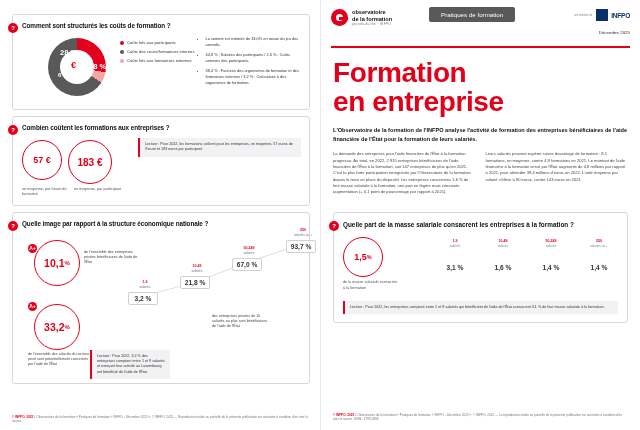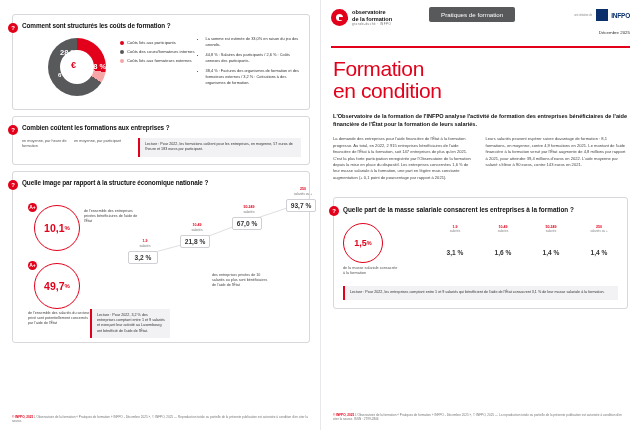--- a/index.html
+++ b/index.html
@@ -160,21 +160,21 @@
     font-size: 6.2px; padding: 4px 12px; border-radius: 2px;
   }
   .infpo { position: absolute; right: 10px; top: 9px; display: flex; align-items: center; gap: 3px; }
   .infpo-sq { width: 12px; height: 12px; background: #0a2f6b; }
   .infpo-txt { font-size: 6.5px; font-weight: bold; color: #0a2f6b; letter-spacing: -0.2px; }
   .infpo-small { font-size: 2.6px; color: #888; margin-right: 1px; }
   .date { position: absolute; right: 10px; top: 30px; font-size: 4.4px; color: #333; }
   .redline { height: 1.6px; background: #e2001a; margin: 2px 10px 0 10px; }
   .rbody { padding: 10px 12px 0 12px; }
   .big-title {
-    font-size: 21px; font-weight: normal; color: #e2001a;
+    font-size: 28px; font-weight: bold; color: #e2001a;
     line-height: 1.05; letter-spacing: -0.4px;
   }
   .lede {
     font-size: 5.6px; font-weight: bold; color: #111;
     line-height: 1.5; margin-top: 10px;
   }
   .cols { display: flex; gap: 10px; margin-top: 8px; }
   .col { font-size: 4.1px; line-height: 1.55; color: #444; flex: 1; }
   .col p { margin-bottom: 6px; }
   .rpanel {
@@ -242,44 +242,52 @@
           <li>38,4 % : Factures des organismes de formation et des formateurs externes / 3,2 % : Cotisations à des organismes de formation.</li>
         </ul>
       </div>
     </div>
 
     <div class="panel">
       <span class="q-mark">?</span>
       <div class="panel-title">Combien coûtent les formations aux entreprises ?</div>
       <div class="p2-body">
         <div style="width:110px;">
+          <div class="circles">
+            <div>
+              <div class="rcircle small">57 €</div>
+            </div>
+            <div>
+              <div class="rcircle">183 €</div>
+            </div>
+          </div>
           <div style="display:flex;gap:6px;">
             <div class="cap" style="width:46px">en moyenne, par heure de formation</div>
             <div class="cap" style="width:50px">en moyenne, par participant</div>
           </div>
         </div>
         <div class="note-box">Lecture : Pour 2022, les formations coûtent pour les entreprises, en moyenne, 57 euros de l'heure et 183 euros par participant.</div>
       </div>
     </div>
 
     <div class="panel" style="height:172px;">
       <span class="q-mark">?</span>
       <div class="panel-title">Quelle image par rapport à la structure économique nationale ?</div>
       <div class="p3-body">
 
         <div class="abadge" style="left:6px; top:12px;">A+</div>
-        <div class="bigcirc" style="left:12px; top:14px;">
+        <div class="bigcirc" style="left:12px; top:8px;">
           <span>10,1</span>
             <span style="font-size:6px">%</span>
         </div>
         <div class="sidecap" style="left:62px; top:18px;">de l'ensemble des entreprises privées bénéficiaires de l'aide de l'État</div>
 
         <div class="abadge" style="left:6px; top:70px;">A+</div>
         <div class="bigcirc" style="left:12px; top:72px;">
-          <span>49,7</span>
+          <span>33,2</span>
             <span style="font-size:6px">%</span>
         </div>
         <div class="sidecap" style="left:6px; top:120px; width:62px;">de l'ensemble des salariés du secteur privé sont potentiellement concernés par l'aide de l'État</div>
 
         <div class="steps">
           <svg class="trendline" viewBox="0 0 212 78" preserveAspectRatio="none">
             <polyline points="26,62 78,48 130,28 184,10" fill="none" stroke="#d6d6da" stroke-width="0.8"></polyline>
             <circle cx="26" cy="62" r="1.6" fill="#e2001a"></circle>
             <circle cx="78" cy="48" r="1.6" fill="#e2001a"></circle>
             <circle cx="130" cy="28" r="1.6" fill="#e2001a"></circle>
@@ -333,21 +341,21 @@
         <span class="infpo-txt">INFPO</span>
       </div>
       <div class="date">Décembre 2025</div>
     </div>
 
     <div class="redline"></div>
 
     <div class="rbody">
       <div class="big-title">
         <div>Formation</div>
-        <div>en condition</div>
+        <div>en entreprise</div>
       </div>
       <div class="lede">L'Observatoire de la formation de l'INFPO analyse l'activité de formation des entreprises bénéficiaires de l'aide financière de l'État pour la formation de leurs salariés.</div>
       <div class="cols">
         <div class="col">
           <p>La demande des entreprises pour l'aide financière de l'État à la formation progresse. Au total, en 2022, 2 915 entreprises bénéficiaires de l'aide financière de l'État à la formation, soit 147 entreprises de plus qu'en 2021. C'est la plus forte participation enregistrée par l'Observatoire de la formation depuis la mise en place du dispositif. Les entreprises concernées 1,6 % de leur masse salariale à la formation, une part en légère mais constante augmentation (+ 0,1 point de pourcentage par rapport à 2021).</p>
         </div>
         <div class="col">
           <p>Leurs salariés peuvent espérer suivre davantage de formation : 8,1 formations, en moyenne, contre 4,9 formations en 2021. Le montant de l'aide financière à la formation versé par l'État augmente de 4,8 millions par rapport à 2021, pour atteindre 39,4 millions d'euros en 2022. L'aide moyenne par salarié s'élève à 90 euros, contre 143 euros en 2021.</p>
         </div>
       </div>

